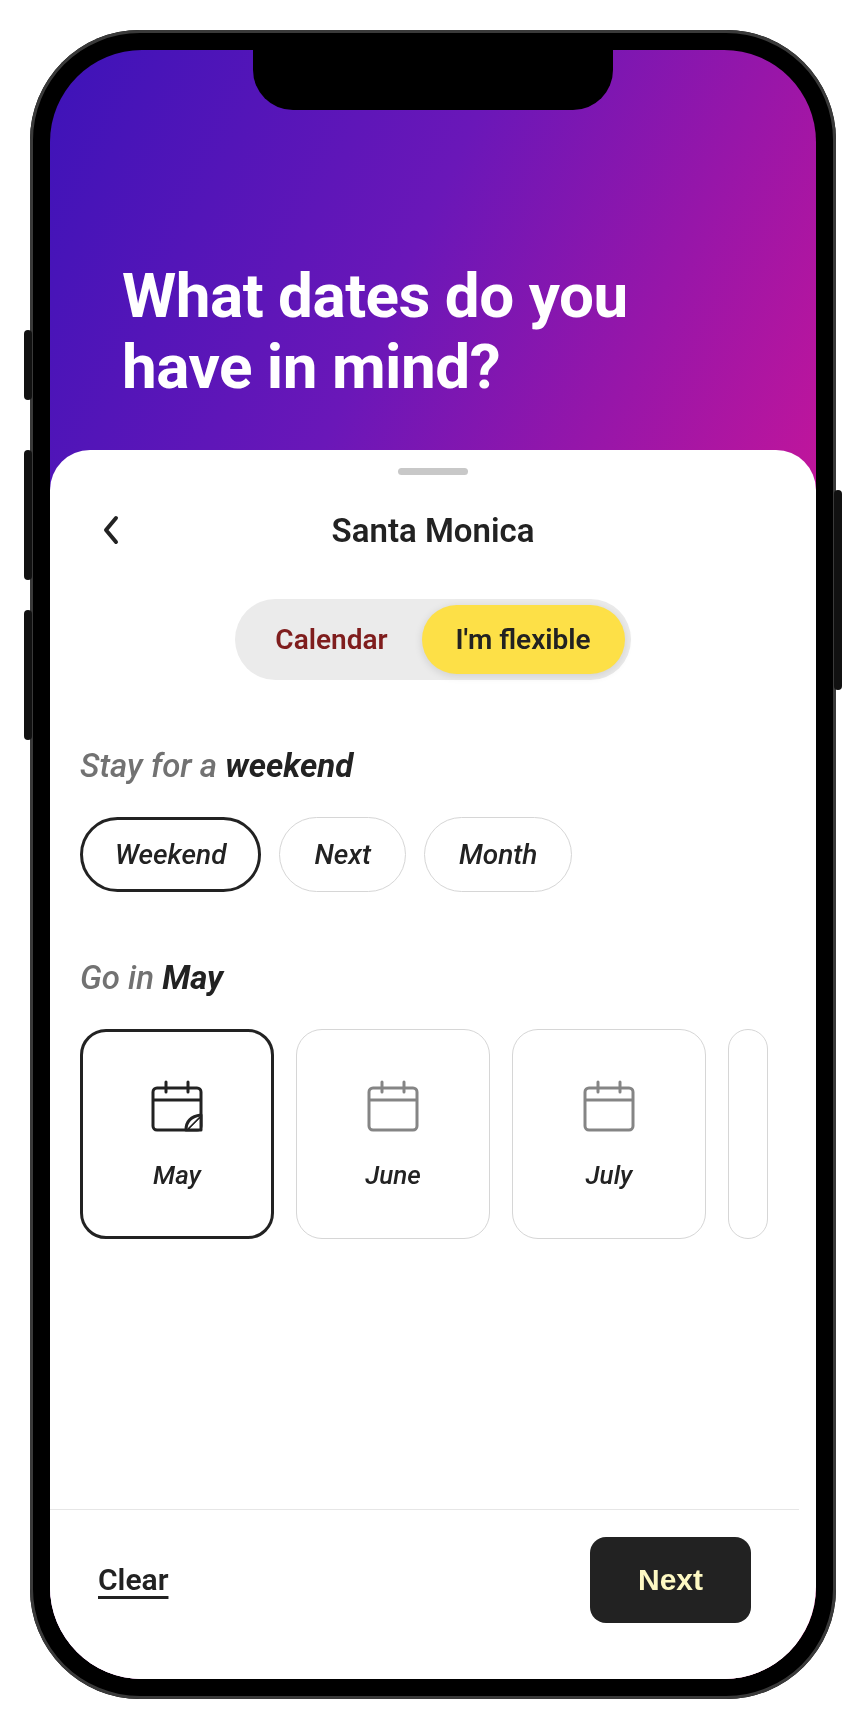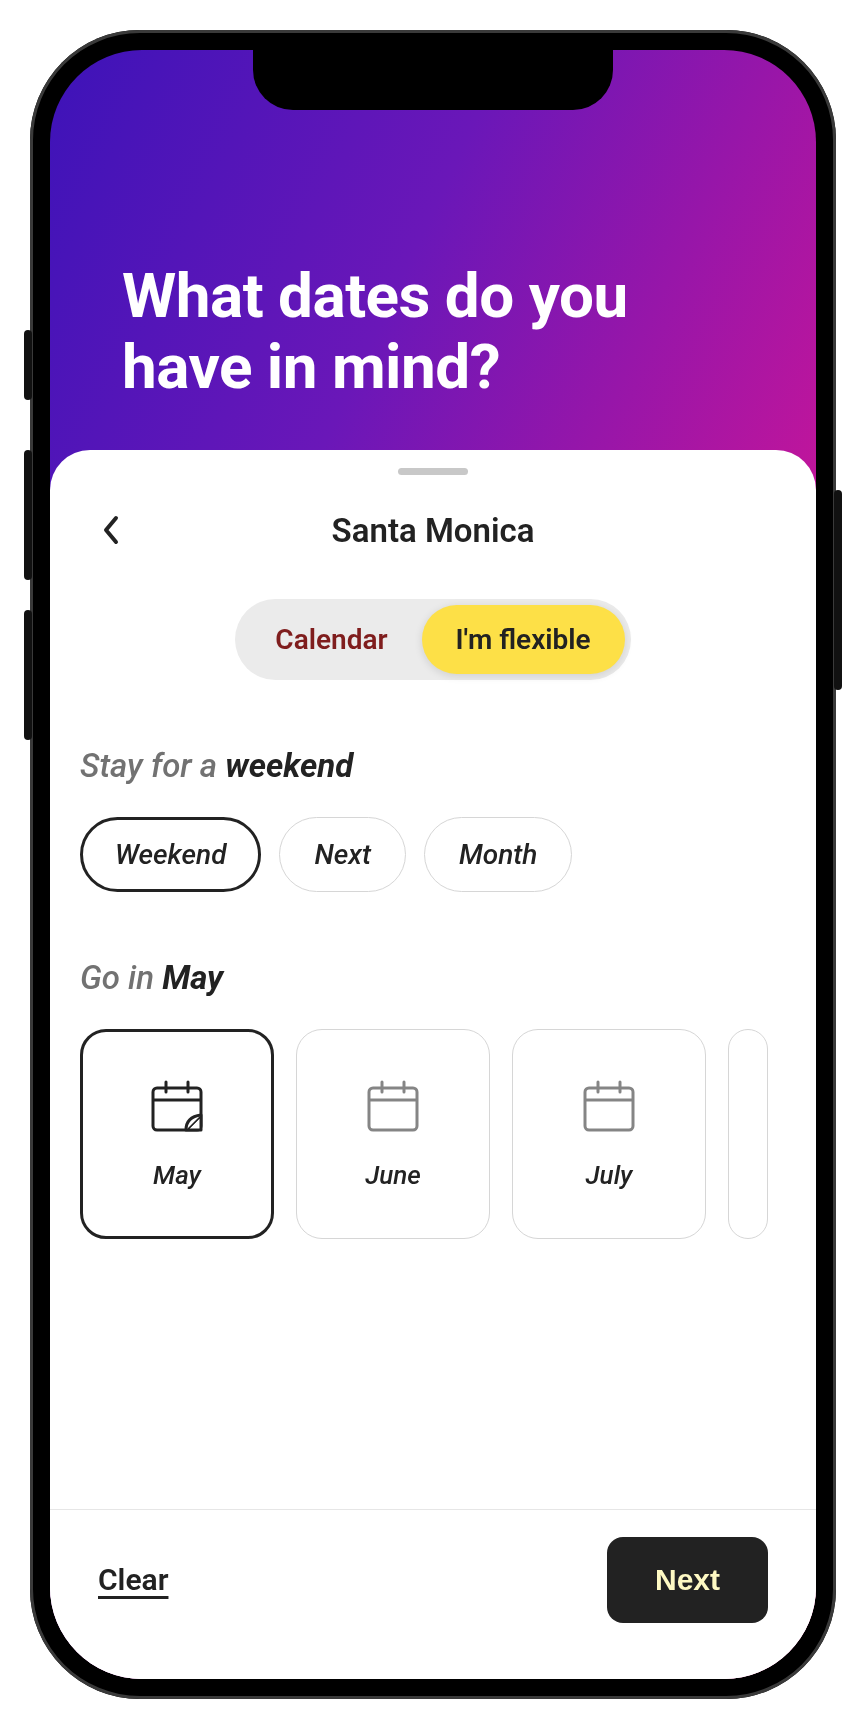--- a/index.html
+++ b/index.html
@@ -188,21 +188,21 @@
   }
   .month-card .m-label {
     font-size: 26px;
     font-weight: 500;
     color: #222;
   }
   .cal-icon { width: 58px; height: 58px; }
 
   .footer {
     position: absolute;
-    left: 0; right: 0; bottom: 0;
+    left: 0; right: 17px; bottom: 0;
     height: 170px;
     border-top: 1px solid #e6e6e6;
     display: flex;
     align-items: center;
     justify-content: space-between;
     padding: 0 48px 30px 48px;
     background: #fff;
   }
   .clear-btn {
     font-size: 30px;

